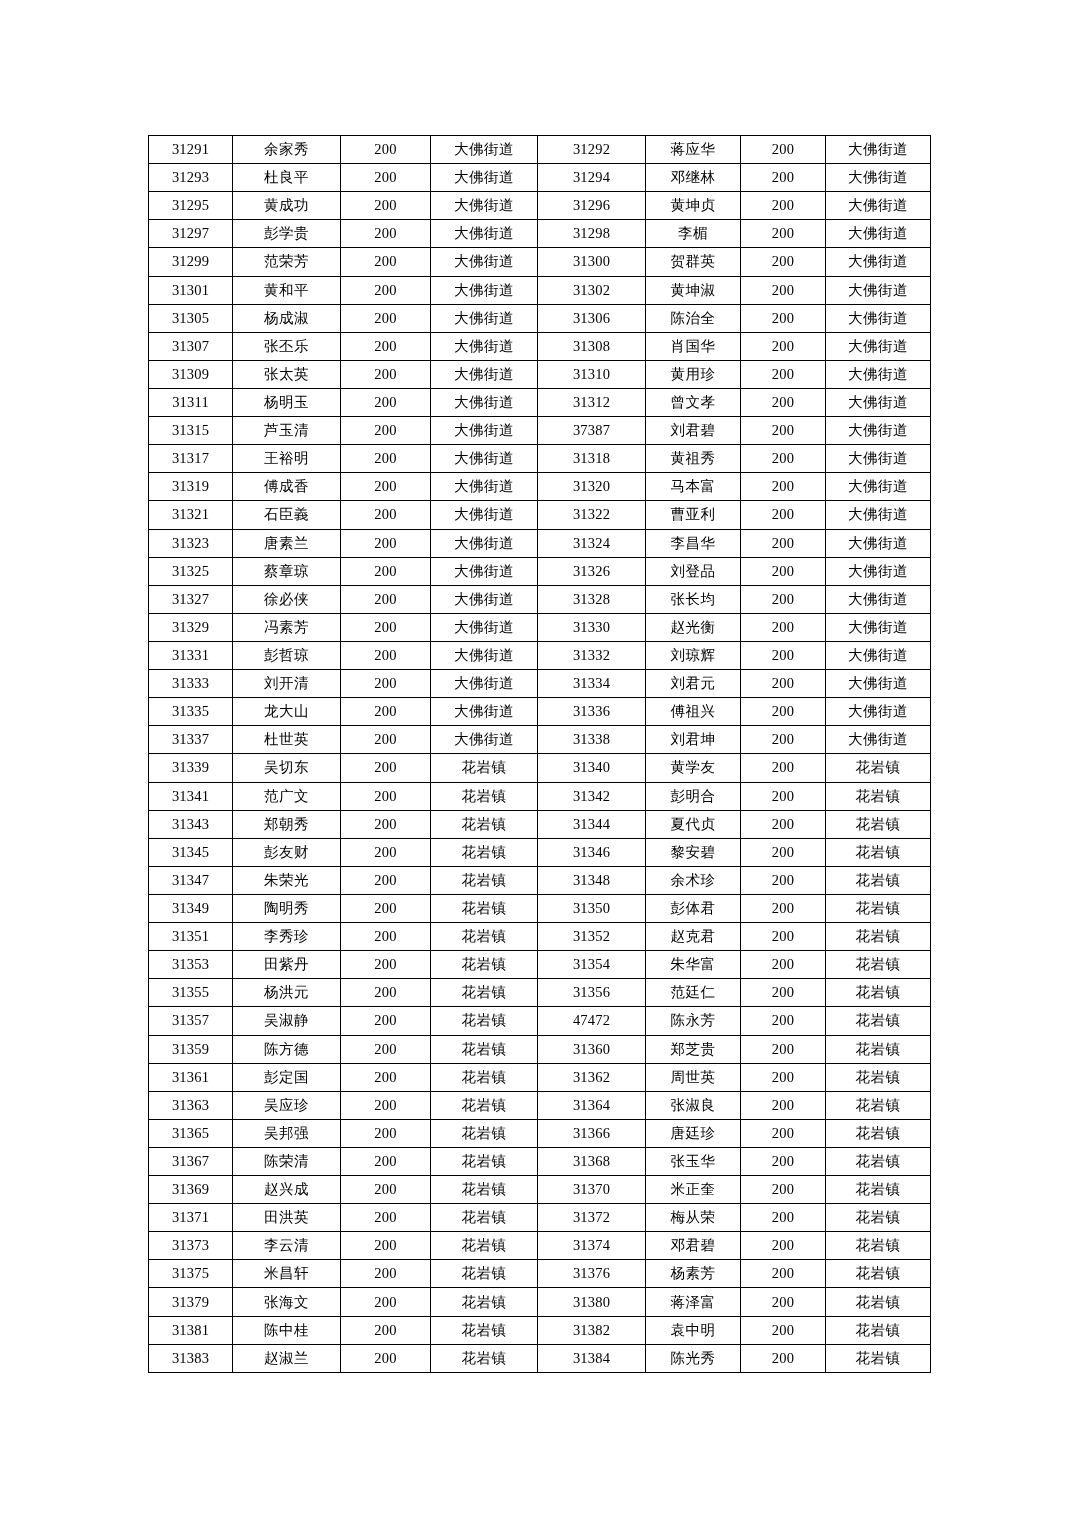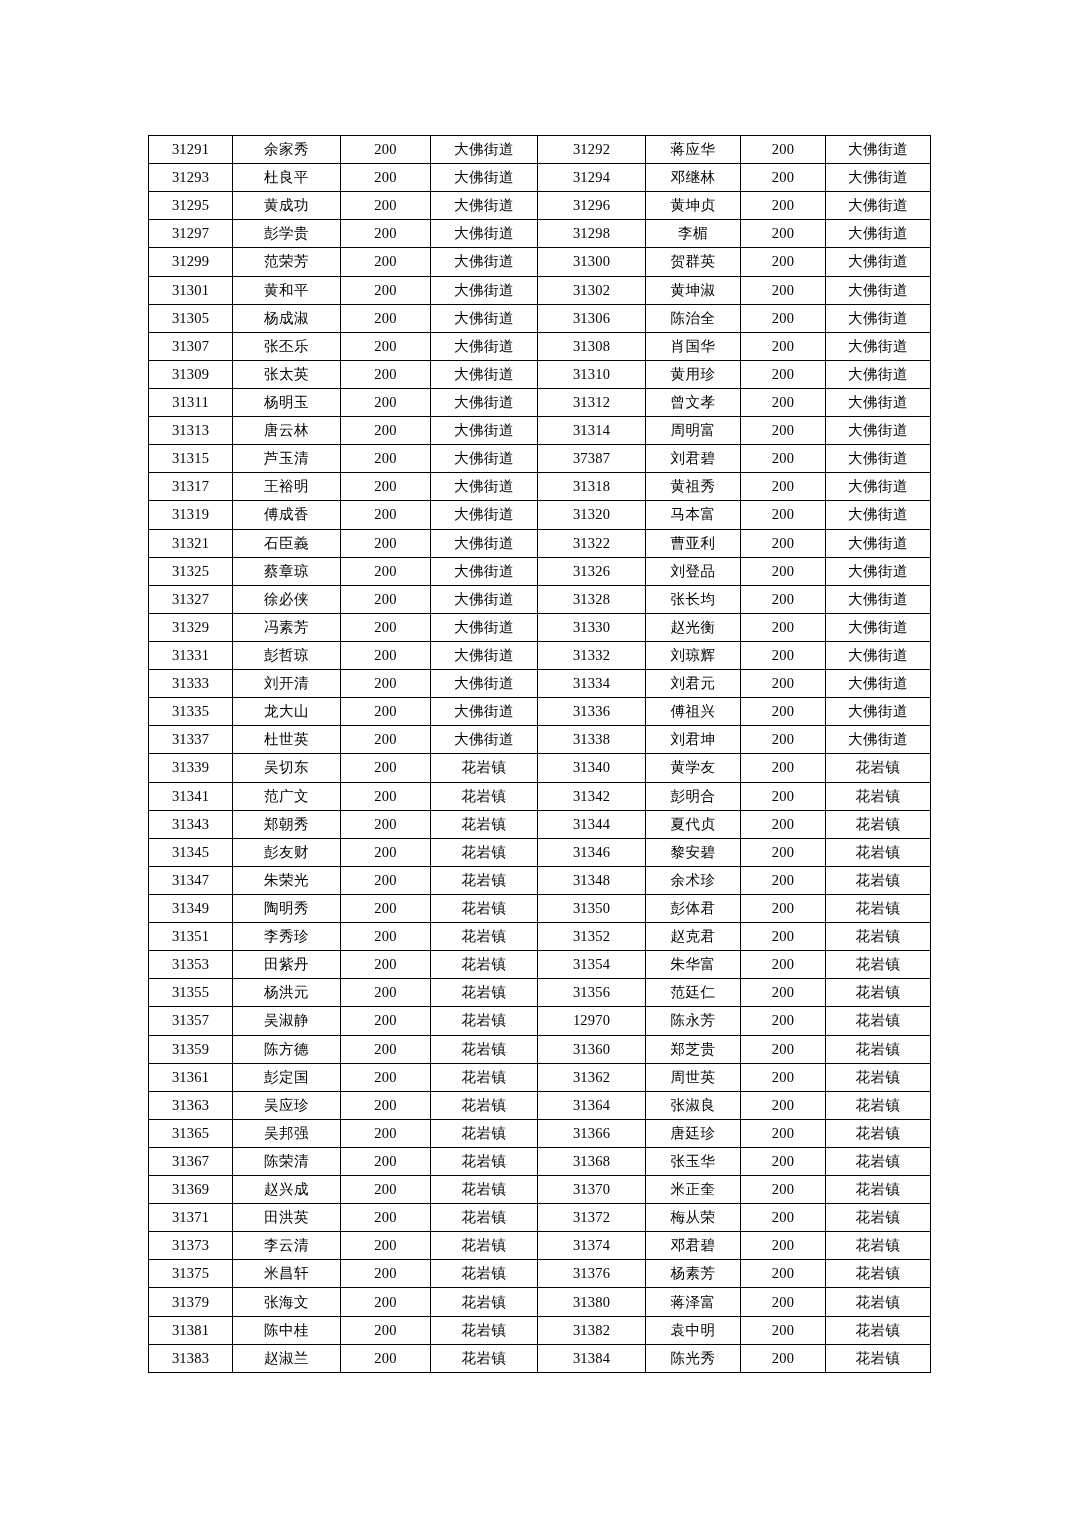--- a/index.html
+++ b/index.html
@@ -154,30 +154,20 @@
           <td class="num">31311</td>
           <td>杨明玉</td>
           <td class="num">200</td>
           <td>大佛街道</td>
           <td class="num">31312</td>
           <td>曾文孝</td>
           <td class="num">200</td>
           <td>大佛街道</td>
         </tr>
         <tr>
-          <td class="num">31313</td>
-          <td>唐云林</td>
-          <td class="num">200</td>
-          <td>大佛街道</td>
-          <td class="num">31314</td>
-          <td>周明富</td>
-          <td class="num">200</td>
-          <td>大佛街道</td>
-        </tr>
-        <tr>
           <td class="num">31315</td>
           <td>芦玉清</td>
           <td class="num">200</td>
           <td>大佛街道</td>
           <td class="num">37387</td>
           <td>刘君碧</td>
           <td class="num">200</td>
           <td>大佛街道</td>
         </tr>
         <tr>
@@ -204,20 +194,30 @@
           <td class="num">31321</td>
           <td>石臣義</td>
           <td class="num">200</td>
           <td>大佛街道</td>
           <td class="num">31322</td>
           <td>曹亚利</td>
           <td class="num">200</td>
           <td>大佛街道</td>
         </tr>
         <tr>
+          <td class="num">31323</td>
+          <td>唐素兰</td>
+          <td class="num">200</td>
+          <td>大佛街道</td>
+          <td class="num">31324</td>
+          <td>李昌华</td>
+          <td class="num">200</td>
+          <td>大佛街道</td>
+        </tr>
+        <tr>
           <td class="num">31325</td>
           <td>蔡章琼</td>
           <td class="num">200</td>
           <td>大佛街道</td>
           <td class="num">31326</td>
           <td>刘登品</td>
           <td class="num">200</td>
           <td>大佛街道</td>
         </tr>
         <tr>
@@ -368,21 +368,21 @@
           <td class="num">31356</td>
           <td>范廷仁</td>
           <td class="num">200</td>
           <td>花岩镇</td>
         </tr>
         <tr>
           <td class="num">31357</td>
           <td>吴淑静</td>
           <td class="num">200</td>
           <td>花岩镇</td>
-          <td class="num">12970</td>
+          <td class="num">47472</td>
           <td>陈永芳</td>
           <td class="num">200</td>
           <td>花岩镇</td>
         </tr>
         <tr>
           <td class="num">31359</td>
           <td>陈方德</td>
           <td class="num">200</td>
           <td>花岩镇</td>
           <td class="num">31360</td>

